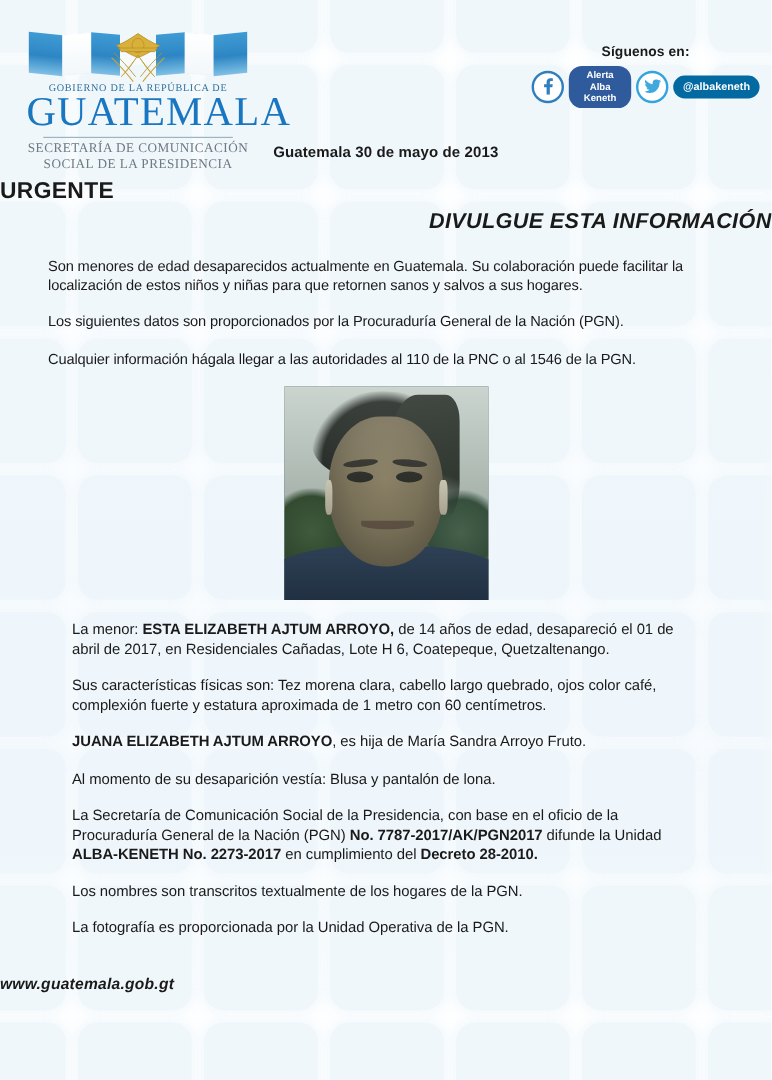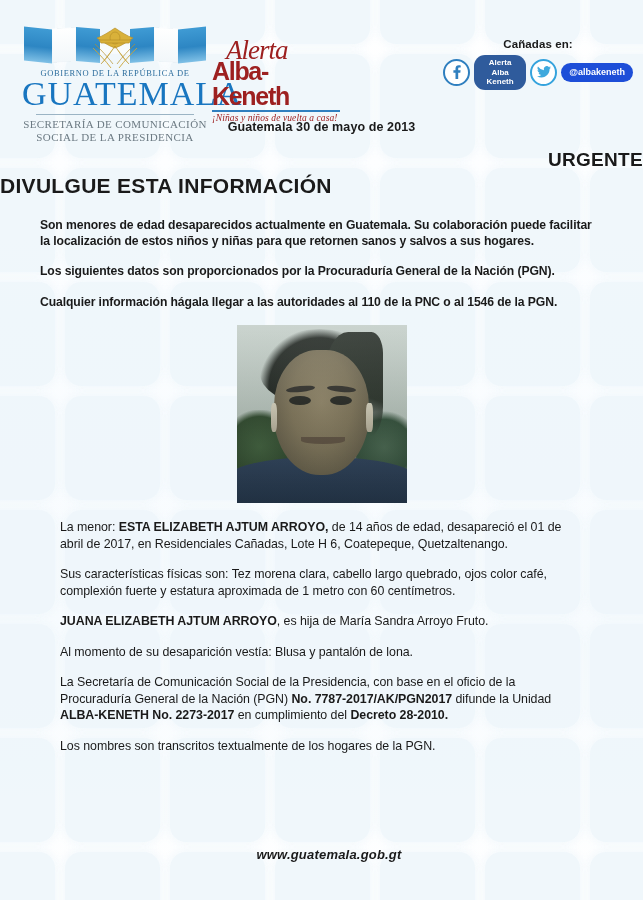--- a/index.html
+++ b/index.html
@@ -103,41 +103,42 @@
     border:2px solid #2f7fbf;
     display:flex;align-items:center;justify-content:center;
     flex:0 0 auto;background:#fff;
   }
   .circ.tw{border-color:#35a3dd;}
   .pill{
     border-radius:11px;color:#fff;font-size:8px;font-weight:bold;
     line-height:9.5px;text-align:center;padding:3px 8px;white-space:pre-line;
   }
   .pill.fb{background:#2f5b9c;}
-  .pill.tw{background:#1d4ed8;font-size:9px;padding:5px 8px;}
+  .pill.tw{background:#0369a1;font-size:9px;padding:5px 8px;}
 
   
   #date-line{
     text-align:center;font-size:12.5px;font-weight:bold;
     margin-top:-2px;letter-spacing:.1px;
   }
   #urgente{
-    text-align:right;font-size:19px;font-weight:bold;margin-top:15px;
+    text-align:left;font-size:19px;font-weight:bold;margin-top:15px;
     letter-spacing:.3px;
   }
   #divulgue{
-    text-align:left;font-size:21px;font-weight:bold;margin-top:3px;
+    text-align:right;font-size:18px;font-weight:bold;margin-top:3px;
     letter-spacing:.3px;
+    font-style:italic;
   }
 
   
   #intro{margin:20px 40px 0 40px;}
   #intro p{
     margin:0 0 15px 0;font-size:12.2px;line-height:15.5px;
-    font-weight:bold;letter-spacing:-.1px;
+    font-weight:normal;letter-spacing:-.1px;
   }
 
   
   #photo-wrap{
     width:170px;height:178px;margin:6px auto 0 auto;
     position:relative;overflow:hidden;background:#4a5b55;
   }
   #photo-wrap .sky{position:absolute;inset:0;background:
       linear-gradient(180deg,#cfd8d4 0%,#b9c4bf 22%,#8d9b93 48%,#6b7b72 75%,#56655d 100%);}
   #photo-wrap .wall{position:absolute;left:0;right:0;top:0;height:58%;
@@ -174,22 +175,22 @@
 
   
   #details{margin:16px 60px 0 60px;}
   #details p{
     margin:0 0 14px 0;font-size:12.4px;line-height:16.5px;letter-spacing:-.05px;
   }
   #details b{font-weight:bold;}
 
   
   #footer{
-    position:absolute;left:0;right:0;top:847px;text-align:center;
-    font-size:13px;font-weight:bold;font-style:italic;letter-spacing:.2px;margin-left:15px;
+    position:absolute;left:0;right:0;top:812px;text-align:left;
+    font-size:13px;font-weight:bold;font-style:italic;letter-spacing:.2px;
   }
 </style>
 </head>
 <body>
 
 <div id="watermark">
     <div class="wmcell" style="left: -40px; top: -60px; width: 95px; height: 104px;"></div>
     <div class="wmcell" style="left: 65px; top: -60px; width: 95px; height: 104px;"></div>
     <div class="wmcell" style="left: 170px; top: -60px; width: 95px; height: 104px;"></div>
     <div class="wmcell" style="left: 275px; top: -60px; width: 95px; height: 104px;"></div>
@@ -282,29 +283,23 @@
       </div>
       <div id="gt-gob">GOBIERNO DE LA REPÚBLICA DE</div>
       <div id="gt-name">GUATEMALA</div>
       <div id="gt-rule"></div>
       <div id="gt-sub">
         <div>SECRETARÍA DE COMUNICACIÓN</div>
         <div>SOCIAL DE LA PRESIDENCIA</div>
       </div>
     </div>
 
-    <div id="ak-logo">
-      <div id="ak-alerta">Alerta</div>
-      <div id="ak-main">Alba-Keneth</div>
-      <div id="ak-rule"></div>
-      <div id="ak-tag">¡Niñas y niños de vuelta a casa!</div>
-    </div>
 
     <div id="social">
-      <div id="social-title">Cañadas en:</div>
+      <div id="social-title">Síguenos en:</div>
       <div id="social-row">
         <span class="circ">
           <svg width="11" height="14" viewBox="0 0 11 14">
             <path d="M7.2 14V7.7h2.1l.3-2.4H7.2V3.8c0-.7.2-1.2 1.2-1.2h1.3V.4C9.4.4 8.6.3 7.7.3 5.8.3 4.5 1.5 4.5 3.6v1.7H2.4v2.4h2.1V14z" fill="#2f7fbf"></path>
           </svg>
         </span>
         <span class="pill fb">Alerta Alba
 Keneth</span>
         <span class="circ tw">
           <svg width="14" height="12" viewBox="0 0 14 12">
@@ -351,17 +346,18 @@
     </p>
     <p>Sus características físicas son: Tez morena clara, cabello largo quebrado, ojos color café, complexión fuerte y estatura aproximada de 1 metro con 60 centímetros.</p>
     <p>
       <b>JUANA ELIZABETH AJTUM ARROYO</b><span>, es hija de María Sandra Arroyo Fruto.</span>
     </p>
     <p>Al momento de su desaparición vestía: Blusa y pantalón de lona.</p>
     <p>
       <span>La Secretaría de Comunicación Social de la Presidencia, con base en el oficio de la Procuraduría General de la Nación (PGN) </span><b>No. 7787-2017/AK/PGN2017</b><span> difunde la Unidad </span><b>ALBA-KENETH No. 2273-2017</b><span> en cumplimiento del </span><b>Decreto 28-2010.</b>
     </p>
     <p>Los nombres son transcritos textualmente de los hogares de la PGN.</p>
+    <p>La fotografía es proporcionada por la Unidad Operativa de la PGN.</p>
   </div>
 
   <div id="footer">www.guatemala.gob.gt</div>
 
 </div>
 
 </body></html>

